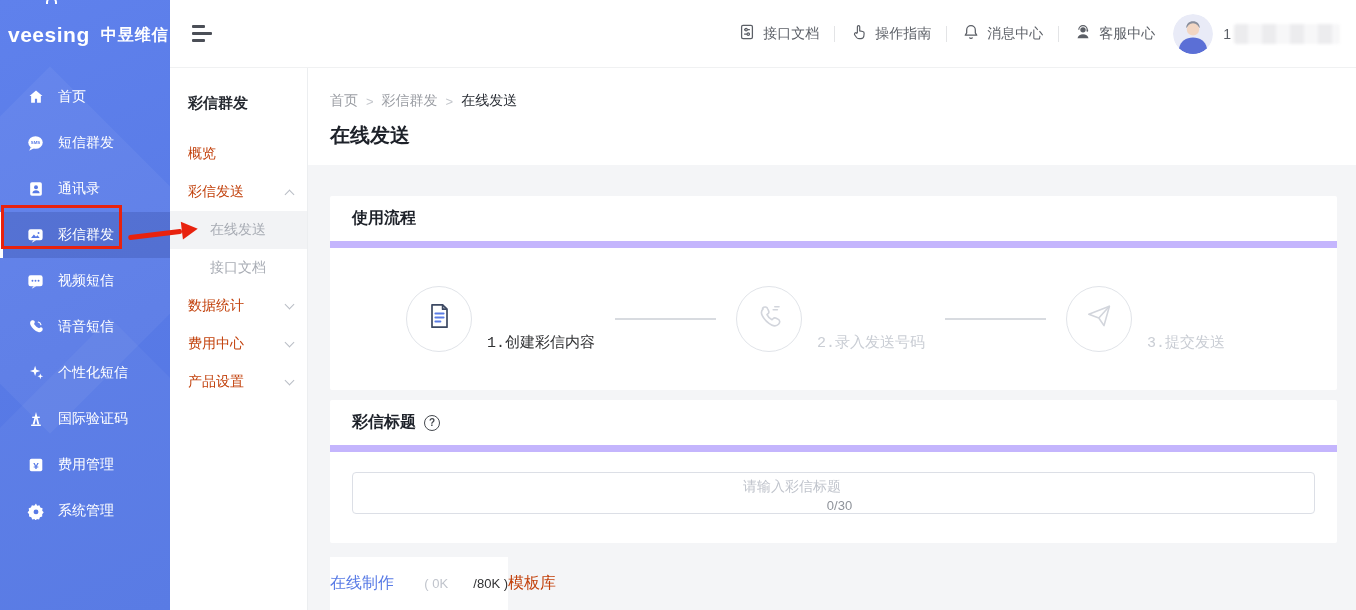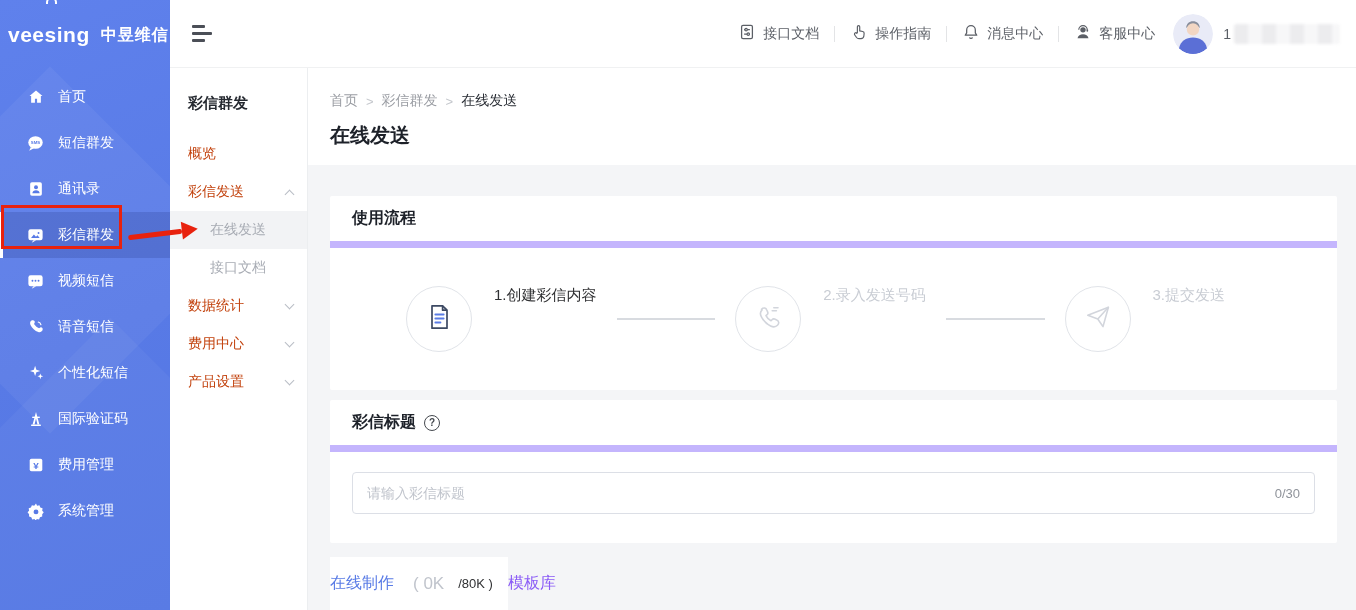--- a/index.html
+++ b/index.html
@@ -68,46 +68,46 @@
   .crumb { color:#9a9da3; cursor:pointer; }
   .crumb-sep { color:#c4c7cc; font-size:13px; }
   .crumb.current { color:#2b2f36; cursor:default; }
   .page-title { margin-top:12px; font-size:20px; font-weight:bold; color:#1d2129; }
 
   .card { margin-left:22px; margin-right:19px; background:#fff; border-radius:2px; }
   .card-header { height:52px; display:flex; align-items:center; padding:0 22px; font-size:16px;
     font-weight:bold; color:#1d2129; border-bottom:7px solid #c4b5fd; }
   .card.flow { margin-top:31px; height:194px; }
   .flow-body { height:141px; display:flex; align-items:center; padding:0 112px 0 76px; }
-  .step { display:flex; align-items:flex-start; gap:22px; flex:none; }
+  .step { display:flex; align-items:flex-end; gap:15px; flex:none;font-family:Liberation Mono, monospace; }
   .step-circle { width:66px; height:66px; border:1px solid #e1e4e9; border-radius:50%;
     display:flex; align-items:center; justify-content:center; background:#fff; }
   .step-label { font-size:15px; white-space:nowrap; }
   .step.done .step-label { color:#303133; }
   .step.todo .step-label { color:#c9cdd4; }
   .flow-line { flex:1; height:2px; background:#d8dbe0; margin:0 20px; min-width:50px; }
 
   .card.titlecard { margin-top:10px; height:143px; }
   .help-dot { width:16px; height:16px; border:1.5px solid #45494f; border-radius:50%; margin-left:8px;
     display:flex; align-items:center; justify-content:center; font-size:10px; font-weight:bold; color:#45494f; cursor:pointer; }
   .title-input-row { margin:20px 22px 0; }
   .text-input { height:42px; border:1px solid #dcdfe6; border-radius:4px; display:flex; align-items:center;
-    padding:0 14px; background:#fff; }
+    padding:0 14px; background:#fff;flex-direction:column; }
   .text-input input { flex:1; border:none; outline:none; font-size:14px; color:#303133;
     font-family:"Liberation Sans","DejaVu Sans",sans-serif; }
   .text-input input::placeholder { color:#c0c4cc; }
   .counter { color:#8f939a; font-size:13px; margin-left:12px; }
 
   .tabs { margin:14px 19px 0 22px; display:flex; height:53px; }
-  .tab { display:flex; align-items:center; justify-content:flex-start; cursor:pointer; font-size:16px;gap:14px; }
+  .tab { display:flex; align-items:center; justify-content:space-between; cursor:pointer; font-size:16px;gap:14px; }
   .tab.active { width:178px; background:#fff; }
   .tab.active .tab-label { color:#5a7ce6; }
-  .tab .cnt-light { color:#c0c4cc; font-size:17px; margin-left:5px; }
+  .tab .cnt-light { color:#c0c4cc; font-size:13px; margin-left:5px; }
   .tab .cnt-dark { color:#303133; font-size:13px; }
-  .tab.plain { width:106px; color:#8b5cf6;font-family:Liberation Mono, monospace; }
+  .tab.plain { width:106px; color:#c2410c;font-family:Liberation Mono, monospace; }
 </style>
 </head>
 <body>
 
 <div class="app">
 
   <div class="sidebar">
     <div class="deco1"></div>
     <div class="deco2"></div>
     <div class="logo">

